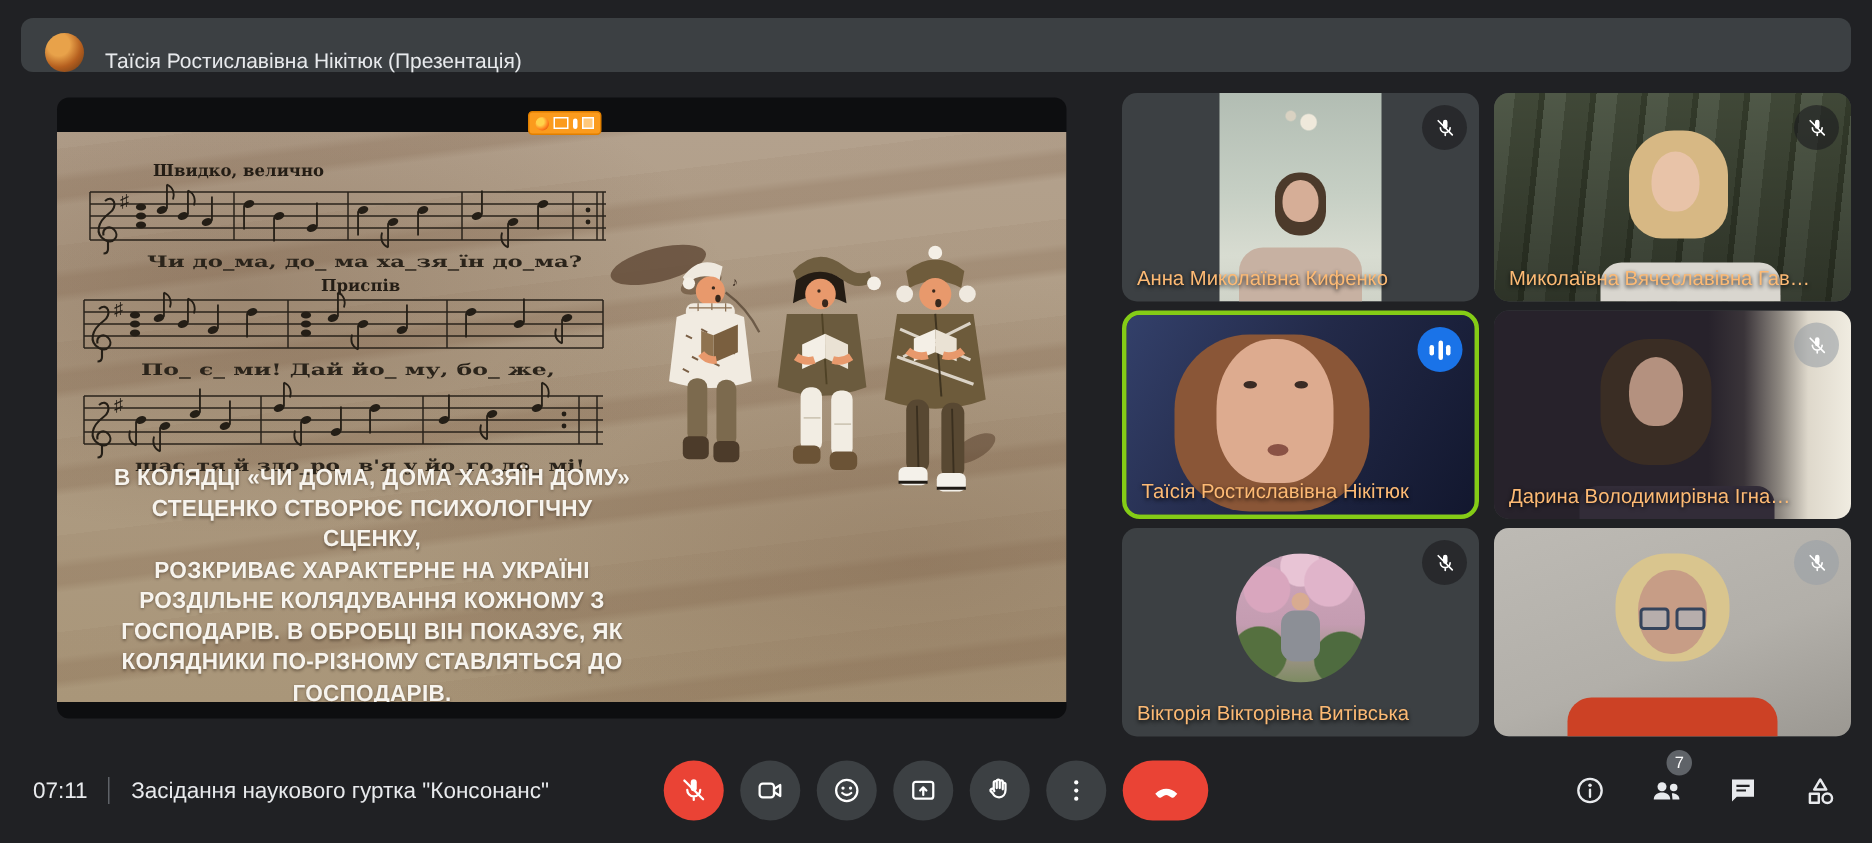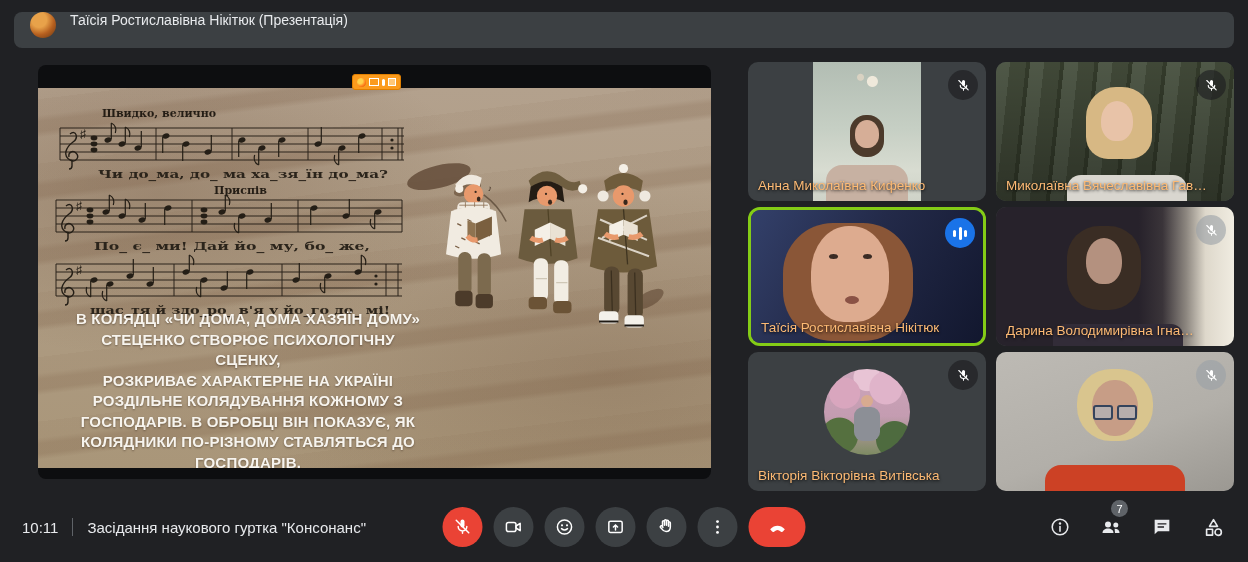--- a/index.html
+++ b/index.html
@@ -1,21 +1,21 @@
 <!DOCTYPE html>
 <html><head>
 <meta charset="utf-8">
 <style>
   html,body{margin:0;padding:0;background:#000;}
   .app{position:relative;width:1248px;height:562px;background:#202124;overflow:hidden;
        font-family:"Liberation Sans",sans-serif;color:#e8eaed;}
 
   
   .banner{position:absolute;left:14px;top:12px;width:1220px;height:36px;background:#3c4043;
-          border-radius:8px;display:flex;align-items:flex-start;gap:14px;padding:0;box-sizing:border-box;}
+          border-radius:8px;display:flex;align-items:flex-end;gap:14px;padding:0;box-sizing:border-box;}
   .banner .avatar{width:26px;height:26px;border-radius:50%;margin-left:16px;flex:0 0 auto;
           background:radial-gradient(circle at 35% 30%,#e8a24a 0 30%,#b55f1f 60%,#5f3514 100%);}
   .banner .btitle{font-size:14px;color:#e8eaed;}
 
   
   .stage{position:absolute;left:38px;top:65px;width:673px;height:414px;background:#0d0e10;
          border-radius:8px;overflow:hidden;}
   .slide{position:absolute;left:0;right:0;top:23px;bottom:11px;overflow:hidden;
      background:
        repeating-linear-gradient(-7deg, rgba(116,85,60,0) 0 26px, rgba(116,85,60,.22) 32px 42px, rgba(116,85,60,.06) 48px 64px),
@@ -416,21 +416,21 @@
       <svg width="15" height="15" viewBox="0 0 24 24">
         <rect x="9.6" y="3" width="4.8" height="9.5" rx="2.4" fill="#fff"></rect>
         <path class="icw" d="M6.8 11.5a5.2 5.2 0 0 0 10.4 0 M12 16.7 V19.5"></path>
         <path class="icw" d="M4.5 4 L19.5 19"></path>
       </svg>
     </div>
   </div>
 
   <div class="bbar">
     <div class="bleft">
-      <span>10:11</span>
+      <span>07:11</span>
       <span class="bdiv"></span>
       <span>Засідання наукового гуртка "Консонанс"</span>
     </div>
 
     <div class="bcenter">
       <button class="ctl red">
         <svg width="20" height="20" viewBox="0 0 24 24">
           <rect x="9.6" y="3" width="4.8" height="9.5" rx="2.4" fill="#fff"></rect>
           <path class="icw" d="M6.8 11.5a5.2 5.2 0 0 0 10.4 0 M12 16.7 V19.5"></path>
           <path class="icw" d="M4.5 4 L19.5 19"></path>

